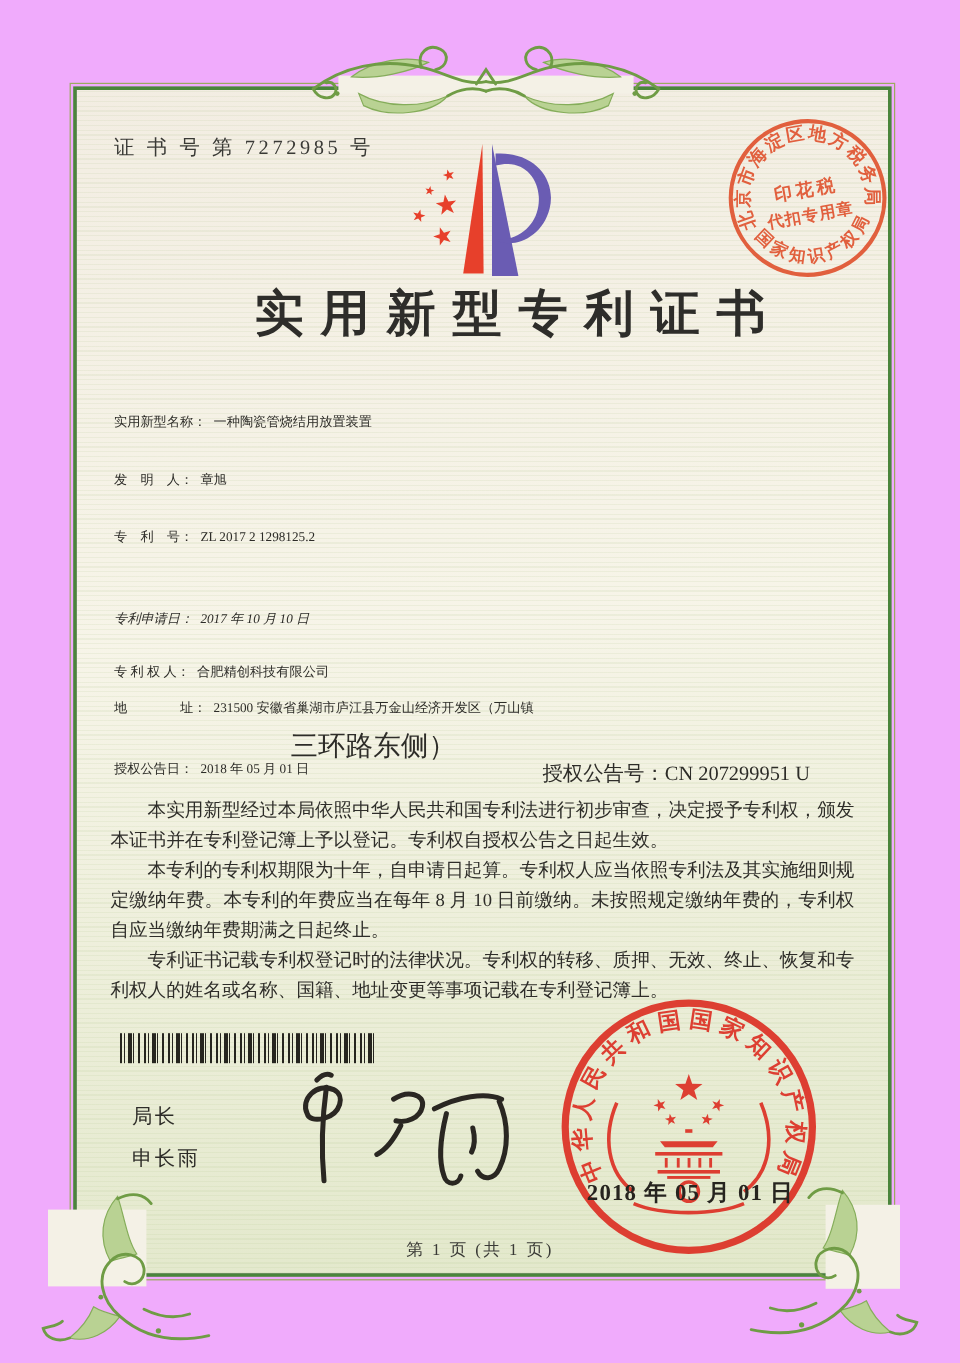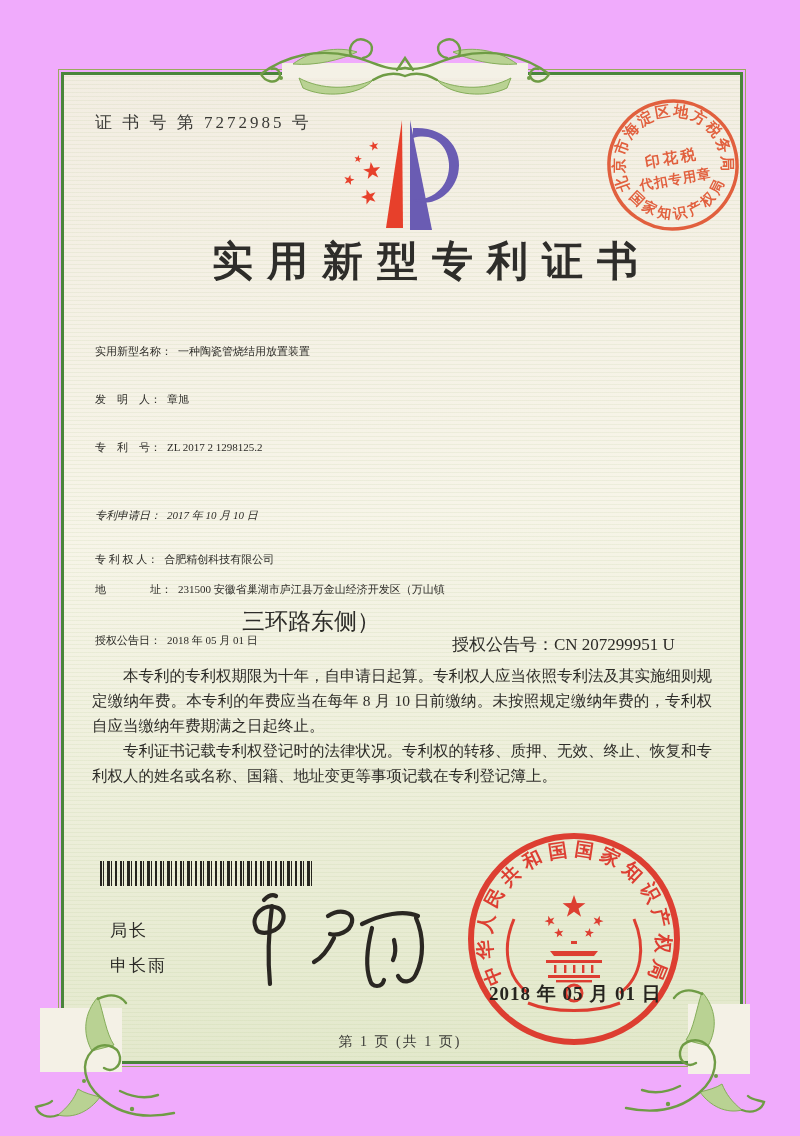--- a/index.html
+++ b/index.html
@@ -145,20 +145,21 @@
   </div>
   <div class="abs addr2" style="top:606px;">三环路东侧）</div>
   <div class="abs field" style="top:633px;">
     <span class="lab">授权公告日：</span><span class="val">2018 年 05 月 01 日</span>
   </div>
   <div class="abs grant-no">
     <span class="lab">授权公告号：</span><span class="val">CN 207299951 U</span>
   </div>
 
   <div class="abs body-text">
+    <p>本实用新型经过本局依照中华人民共和国专利法进行初步审查，决定授予专利权，颁发本证书并在专利登记簿上予以登记。专利权自授权公告之日起生效。</p>
     <p>本专利的专利权期限为十年，自申请日起算。专利权人应当依照专利法及其实施细则规定缴纳年费。本专利的年费应当在每年 8 月 10 日前缴纳。未按照规定缴纳年费的，专利权自应当缴纳年费期满之日起终止。</p>
     <p>专利证书记载专利权登记时的法律状况。专利权的转移、质押、无效、终止、恢复和专利权人的姓名或名称、国籍、地址变更等事项记载在专利登记簿上。</p>
   </div>
 
   <div class="abs barcode"></div>
 
   <div class="abs sig-title">局长</div>
   <div class="abs sig-name">申长雨</div>
 
   <svg class="abs sig-hand" width="215" height="105" viewBox="0 0 215 105">

